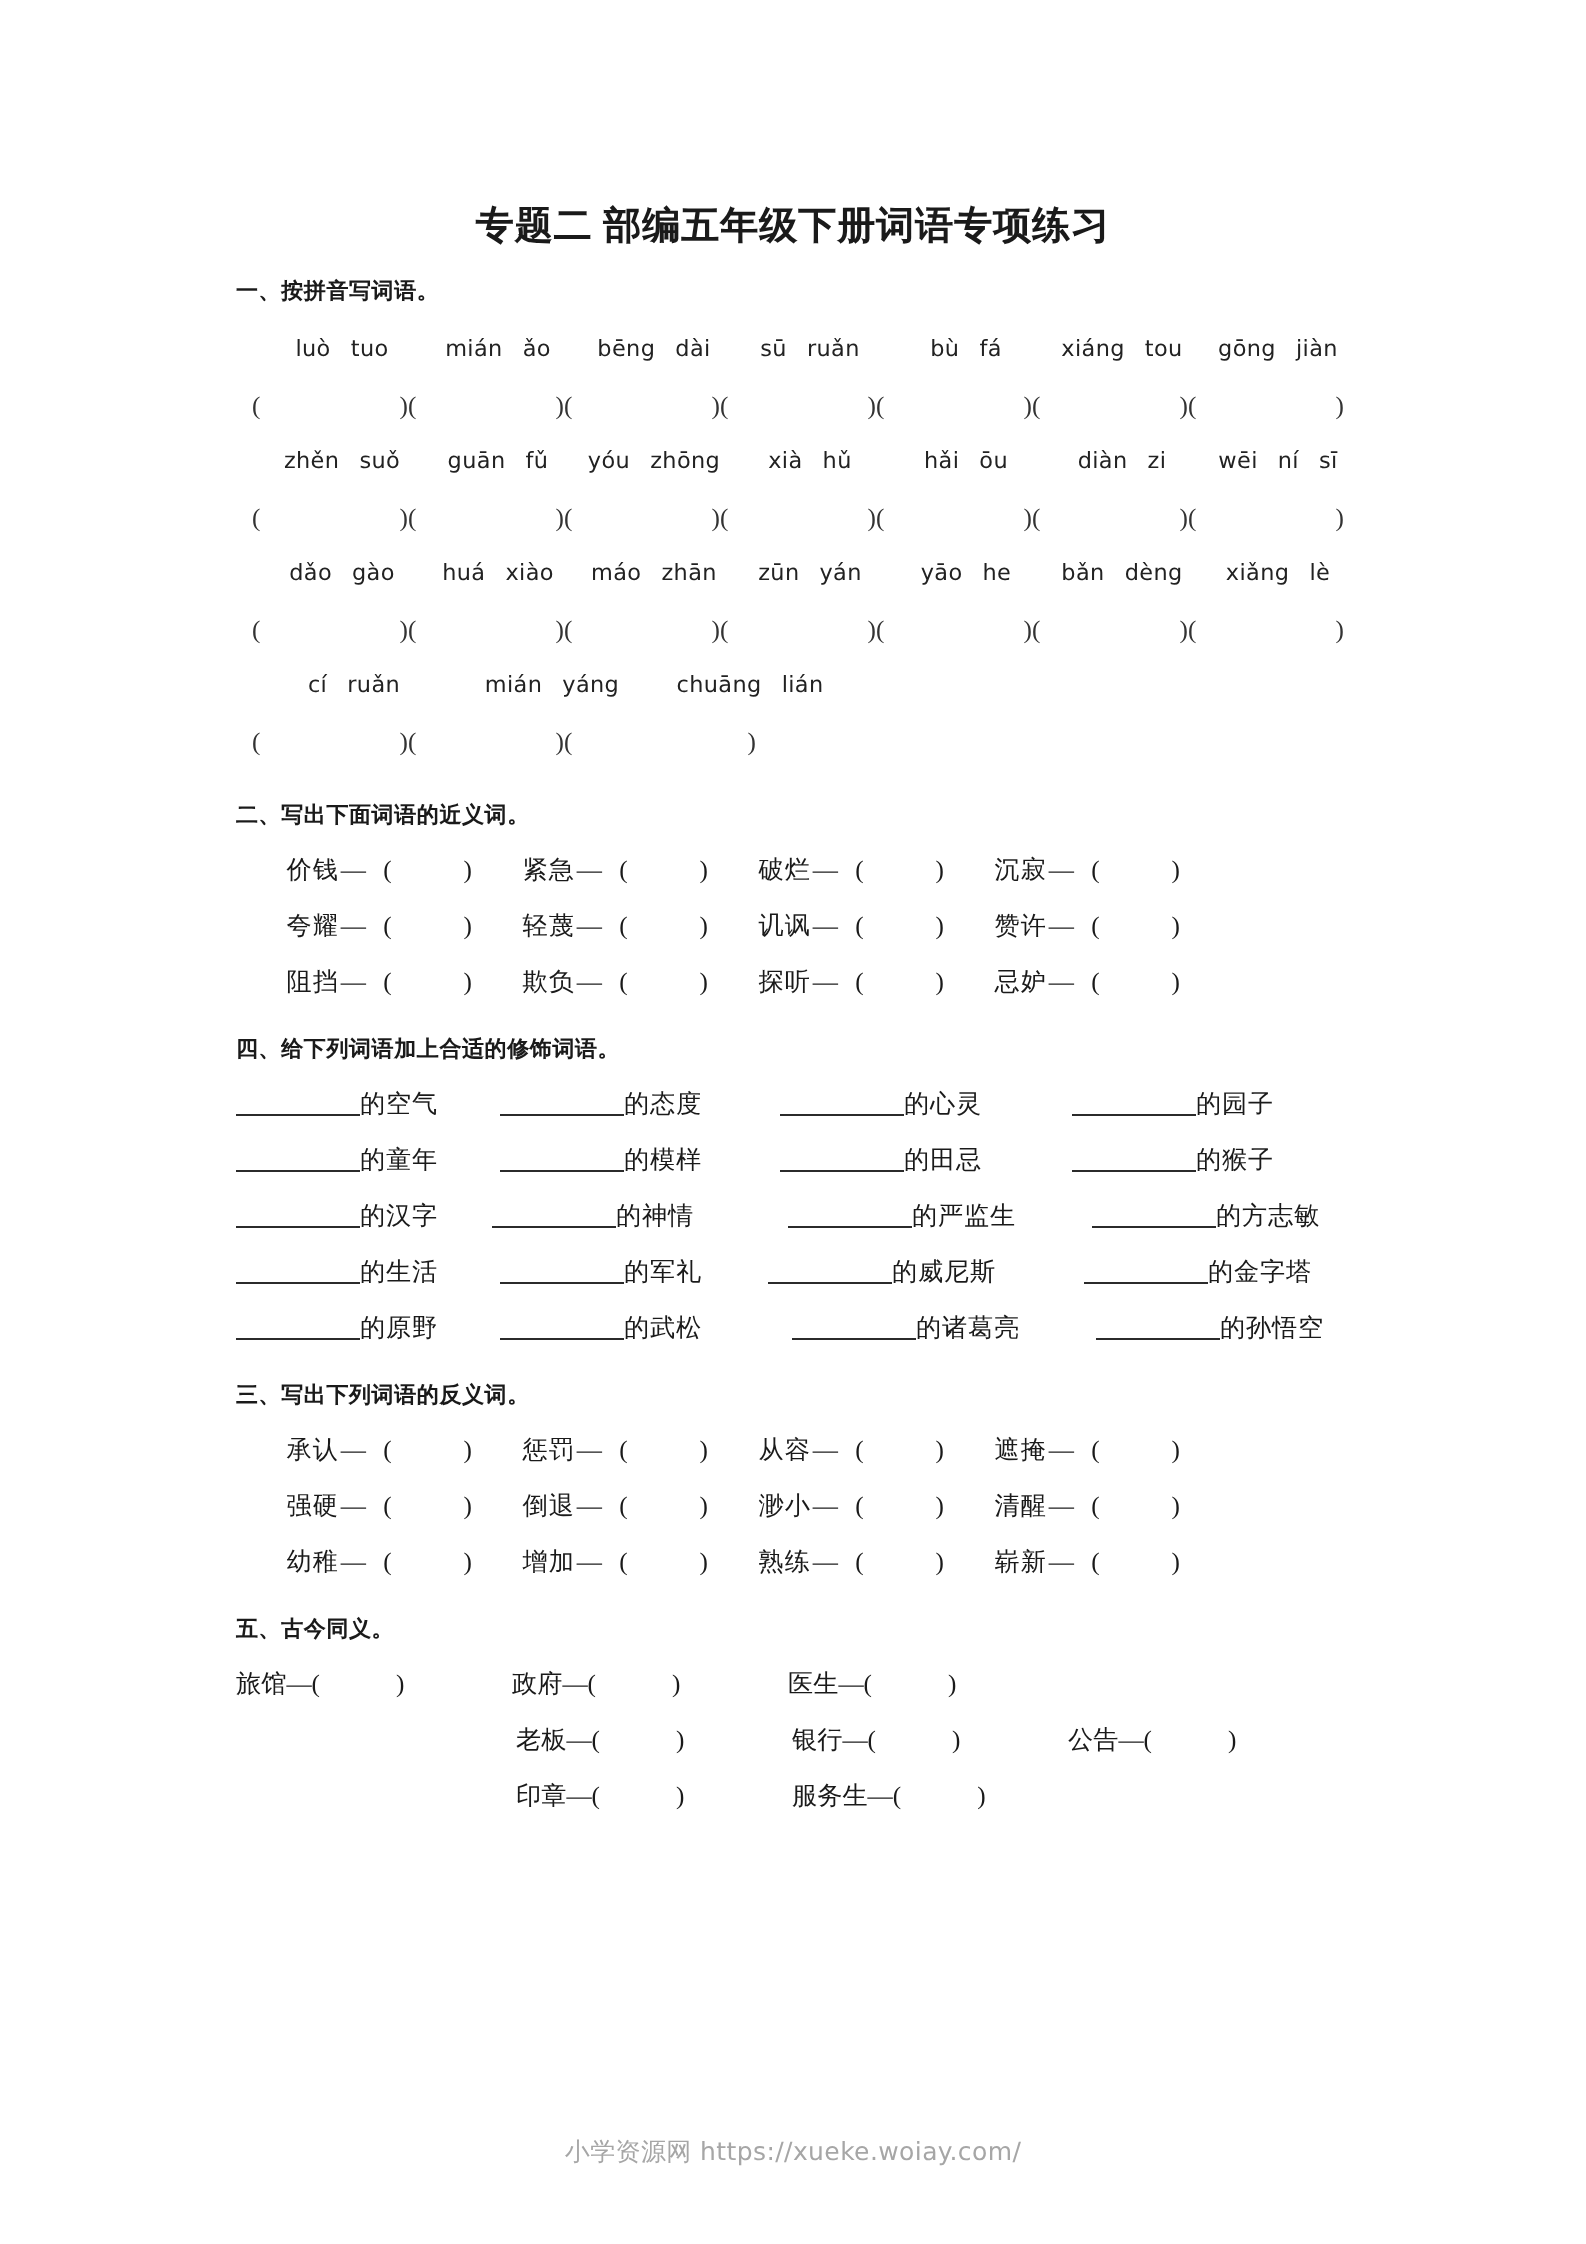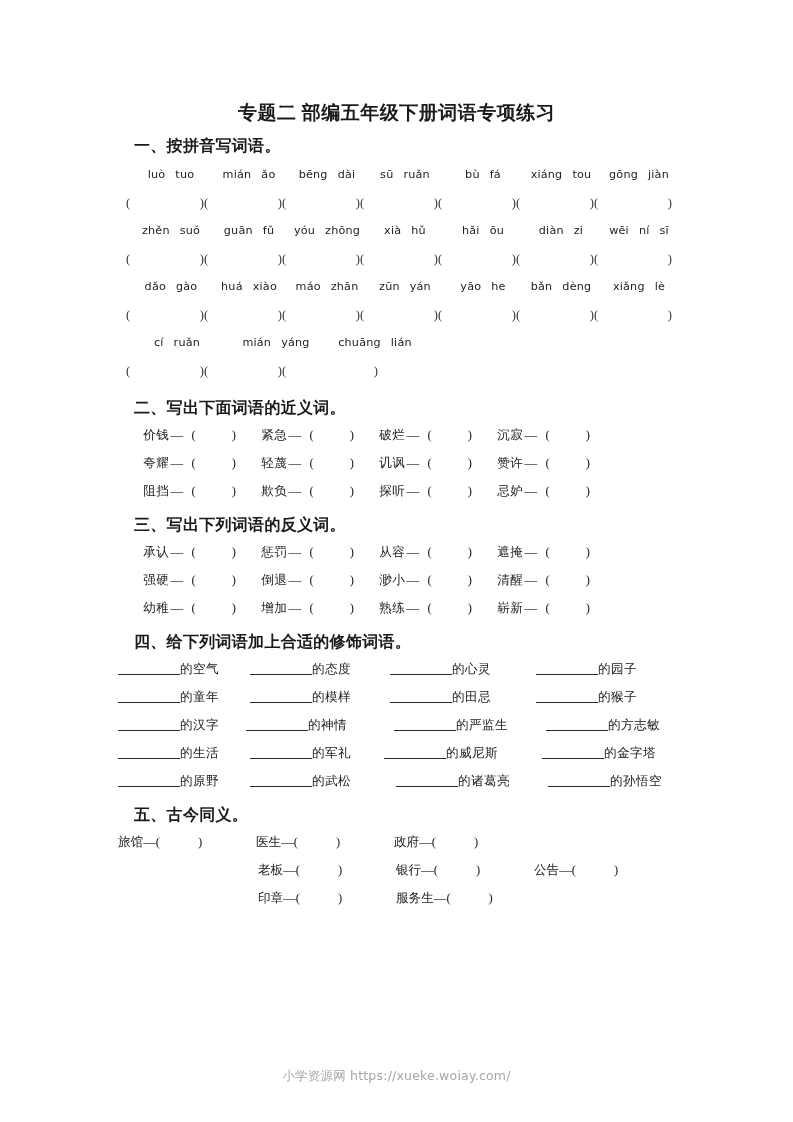--- a/index.html
+++ b/index.html
@@ -30,23 +30,23 @@
     font-weight: bold;
     letter-spacing: 0.5px;
   }
   .content {
     position: absolute;
     left: 118px;
     top: 136px;
     width: 570px;
   }
   .sec-head {
-    font-size: 16px;
+    font-size: 11px;
     font-weight: bold;
-    margin: 0 0 3px 16px;
+    margin: 0 0 3px 0;
     line-height: 20px;
     letter-spacing: 0.3px;
   }
   .section { margin-bottom: 8px; }
 
   
   .py-block { margin-top: 6px; }
   .py-row {
     display: flex;
     font-size: 11.2px;
@@ -392,44 +392,20 @@
         <div class="word-row">
           <span class="word-item"><span class="term">阻挡</span><span class="dash">—</span><span class="paren-blank"><span class="pl">(</span><span class="pr">)</span></span></span>
           <span class="word-item"><span class="term">欺负</span><span class="dash">—</span><span class="paren-blank"><span class="pl">(</span><span class="pr">)</span></span></span>
           <span class="word-item"><span class="term">探听</span><span class="dash">—</span><span class="paren-blank"><span class="pl">(</span><span class="pr">)</span></span></span>
           <span class="word-item"><span class="term">忌妒</span><span class="dash">—</span><span class="paren-blank"><span class="pl">(</span><span class="pr">)</span></span></span>
         </div>
       </div>
     </div>
 
     <div class="section" style="margin-top:10px;">
-      <div class="sec-head">三、写出下列词语的反义词。</div>
-      <div class="word-grid">
-        <div class="word-row">
-          <span class="word-item"><span class="term">承认</span><span class="dash">—</span><span class="paren-blank"><span class="pl">(</span><span class="pr">)</span></span></span>
-          <span class="word-item"><span class="term">惩罚</span><span class="dash">—</span><span class="paren-blank"><span class="pl">(</span><span class="pr">)</span></span></span>
-          <span class="word-item"><span class="term">从容</span><span class="dash">—</span><span class="paren-blank"><span class="pl">(</span><span class="pr">)</span></span></span>
-          <span class="word-item"><span class="term">遮掩</span><span class="dash">—</span><span class="paren-blank"><span class="pl">(</span><span class="pr">)</span></span></span>
-        </div>
-        <div class="word-row">
-          <span class="word-item"><span class="term">强硬</span><span class="dash">—</span><span class="paren-blank"><span class="pl">(</span><span class="pr">)</span></span></span>
-          <span class="word-item"><span class="term">倒退</span><span class="dash">—</span><span class="paren-blank"><span class="pl">(</span><span class="pr">)</span></span></span>
-          <span class="word-item"><span class="term">渺小</span><span class="dash">—</span><span class="paren-blank"><span class="pl">(</span><span class="pr">)</span></span></span>
-          <span class="word-item"><span class="term">清醒</span><span class="dash">—</span><span class="paren-blank"><span class="pl">(</span><span class="pr">)</span></span></span>
-        </div>
-        <div class="word-row">
-          <span class="word-item"><span class="term">幼稚</span><span class="dash">—</span><span class="paren-blank"><span class="pl">(</span><span class="pr">)</span></span></span>
-          <span class="word-item"><span class="term">增加</span><span class="dash">—</span><span class="paren-blank"><span class="pl">(</span><span class="pr">)</span></span></span>
-          <span class="word-item"><span class="term">熟练</span><span class="dash">—</span><span class="paren-blank"><span class="pl">(</span><span class="pr">)</span></span></span>
-          <span class="word-item"><span class="term">崭新</span><span class="dash">—</span><span class="paren-blank"><span class="pl">(</span><span class="pr">)</span></span></span>
-        </div>
-      </div>
-    </div>
-
-    <div class="section" style="margin-top:10px;">
       <div class="sec-head">四、给下列词语加上合适的修饰词语。</div>
       <div class="mod-grid">
 
         <div class="mod-row">
           <span class="mod-item" style="width:132px;"><span class="mod-blank" style="width:62px;"></span><span class="mod-word">的</span><span class="mod-word">空气</span></span>
           <span class="mod-item" style="width:140px;"><span class="mod-blank" style="width:62px;"></span><span class="mod-word">的</span><span class="mod-word">态度</span></span>
           <span class="mod-item" style="width:146px;"><span class="mod-blank" style="width:62px;"></span><span class="mod-word">的</span><span class="mod-word">心灵</span></span>
           <span class="mod-item"><span class="mod-blank" style="width:62px;"></span><span class="mod-word">的</span><span class="mod-word">园子</span></span>
         </div>
 
@@ -458,27 +434,51 @@
           <span class="mod-item" style="width:132px;"><span class="mod-blank" style="width:62px;"></span><span class="mod-word">的</span><span class="mod-word">原野</span></span>
           <span class="mod-item" style="width:146px;"><span class="mod-blank" style="width:62px;"></span><span class="mod-word">的</span><span class="mod-word">武松</span></span>
           <span class="mod-item" style="width:152px;"><span class="mod-blank" style="width:62px;"></span><span class="mod-word">的</span><span class="mod-word">诸葛亮</span></span>
           <span class="mod-item"><span class="mod-blank" style="width:62px;"></span><span class="mod-word">的</span><span class="mod-word">孙悟空</span></span>
         </div>
 
       </div>
     </div>
 
     <div class="section" style="margin-top:10px;">
+      <div class="sec-head">三、写出下列词语的反义词。</div>
+      <div class="word-grid">
+        <div class="word-row">
+          <span class="word-item"><span class="term">承认</span><span class="dash">—</span><span class="paren-blank"><span class="pl">(</span><span class="pr">)</span></span></span>
+          <span class="word-item"><span class="term">惩罚</span><span class="dash">—</span><span class="paren-blank"><span class="pl">(</span><span class="pr">)</span></span></span>
+          <span class="word-item"><span class="term">从容</span><span class="dash">—</span><span class="paren-blank"><span class="pl">(</span><span class="pr">)</span></span></span>
+          <span class="word-item"><span class="term">遮掩</span><span class="dash">—</span><span class="paren-blank"><span class="pl">(</span><span class="pr">)</span></span></span>
+        </div>
+        <div class="word-row">
+          <span class="word-item"><span class="term">强硬</span><span class="dash">—</span><span class="paren-blank"><span class="pl">(</span><span class="pr">)</span></span></span>
+          <span class="word-item"><span class="term">倒退</span><span class="dash">—</span><span class="paren-blank"><span class="pl">(</span><span class="pr">)</span></span></span>
+          <span class="word-item"><span class="term">渺小</span><span class="dash">—</span><span class="paren-blank"><span class="pl">(</span><span class="pr">)</span></span></span>
+          <span class="word-item"><span class="term">清醒</span><span class="dash">—</span><span class="paren-blank"><span class="pl">(</span><span class="pr">)</span></span></span>
+        </div>
+        <div class="word-row">
+          <span class="word-item"><span class="term">幼稚</span><span class="dash">—</span><span class="paren-blank"><span class="pl">(</span><span class="pr">)</span></span></span>
+          <span class="word-item"><span class="term">增加</span><span class="dash">—</span><span class="paren-blank"><span class="pl">(</span><span class="pr">)</span></span></span>
+          <span class="word-item"><span class="term">熟练</span><span class="dash">—</span><span class="paren-blank"><span class="pl">(</span><span class="pr">)</span></span></span>
+          <span class="word-item"><span class="term">崭新</span><span class="dash">—</span><span class="paren-blank"><span class="pl">(</span><span class="pr">)</span></span></span>
+        </div>
+      </div>
+    </div>
+
+    <div class="section" style="margin-top:10px;">
       <div class="sec-head">五、古今同义。</div>
       <div class="old-grid">
 
         <div class="old-row">
           <span class="old-item"><span class="term">旅馆</span><span class="dash">—</span><span class="pl">(</span><span class="pr">)</span></span>
+          <span class="old-item"><span class="term">政府</span><span class="dash">—</span><span class="pl">(</span><span class="pr">)</span></span>
           <span class="old-item"><span class="term">医生</span><span class="dash">—</span><span class="pl">(</span><span class="pr">)</span></span>
-          <span class="old-item"><span class="term">政府</span><span class="dash">—</span><span class="pl">(</span><span class="pr">)</span></span>
         </div>
 
         <div class="old-row">
           <span class="old-lead"></span>
           <span class="old-item"><span class="term">老板</span><span class="dash">—</span><span class="pl">(</span><span class="pr">)</span></span>
           <span class="old-item"><span class="term">银行</span><span class="dash">—</span><span class="pl">(</span><span class="pr">)</span></span>
           <span class="old-item"><span class="term">公告</span><span class="dash">—</span><span class="pl">(</span><span class="pr">)</span></span>
         </div>
 
         <div class="old-row">

